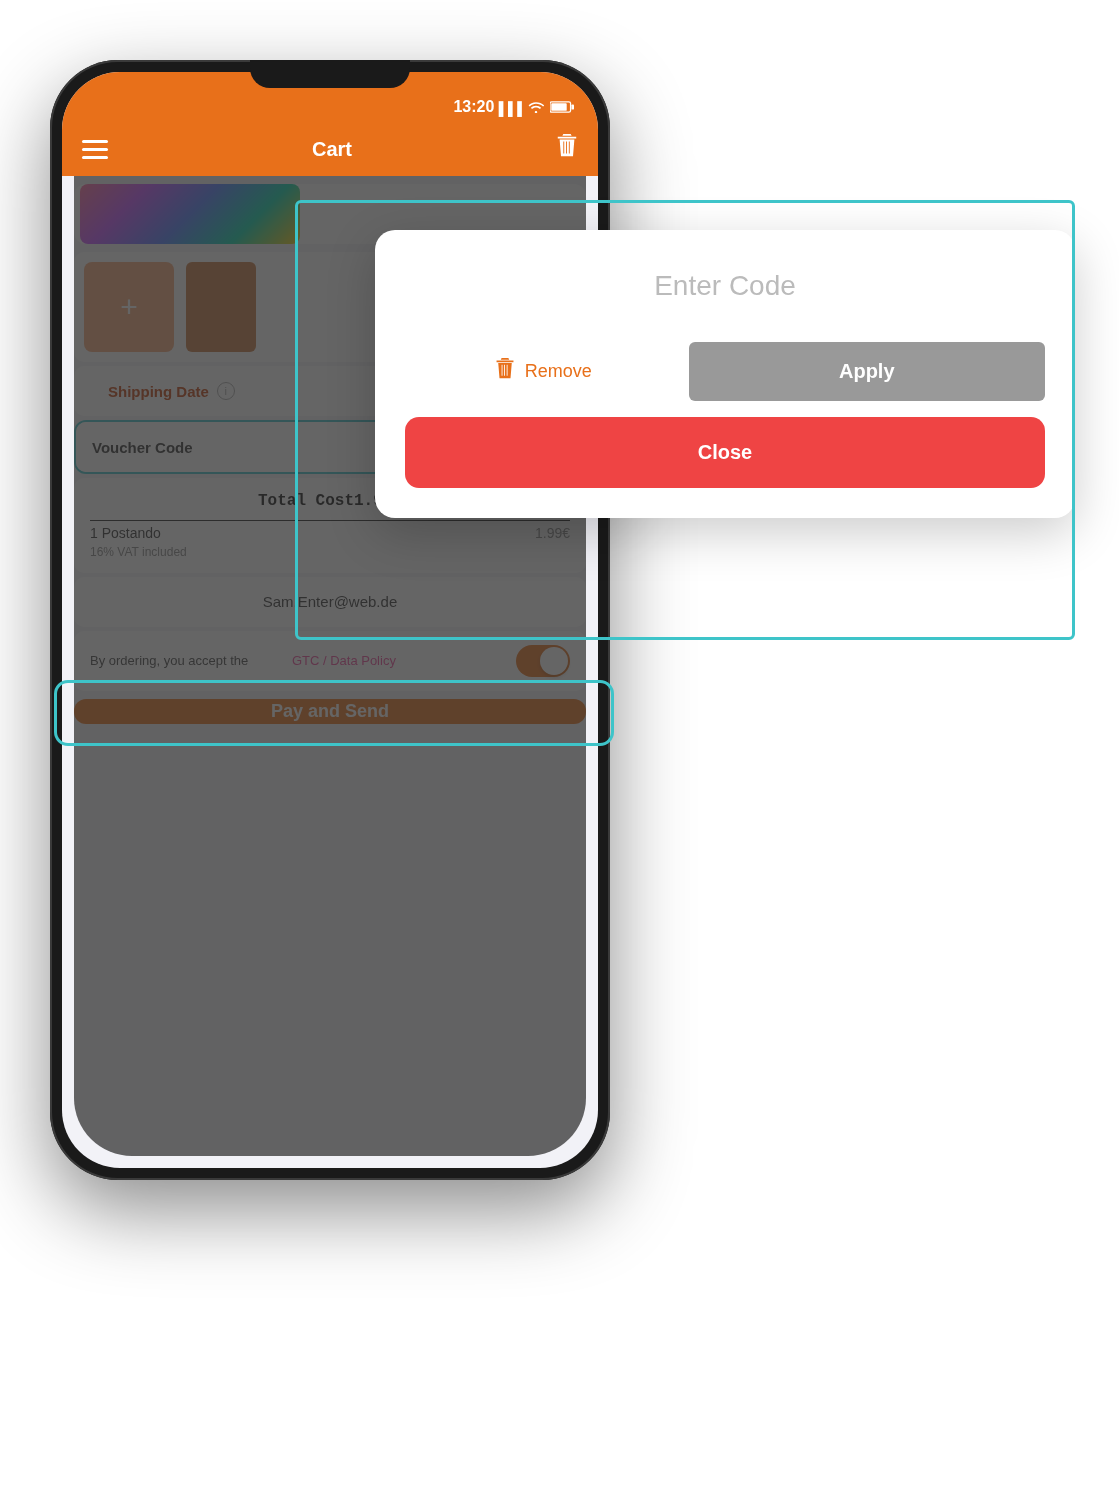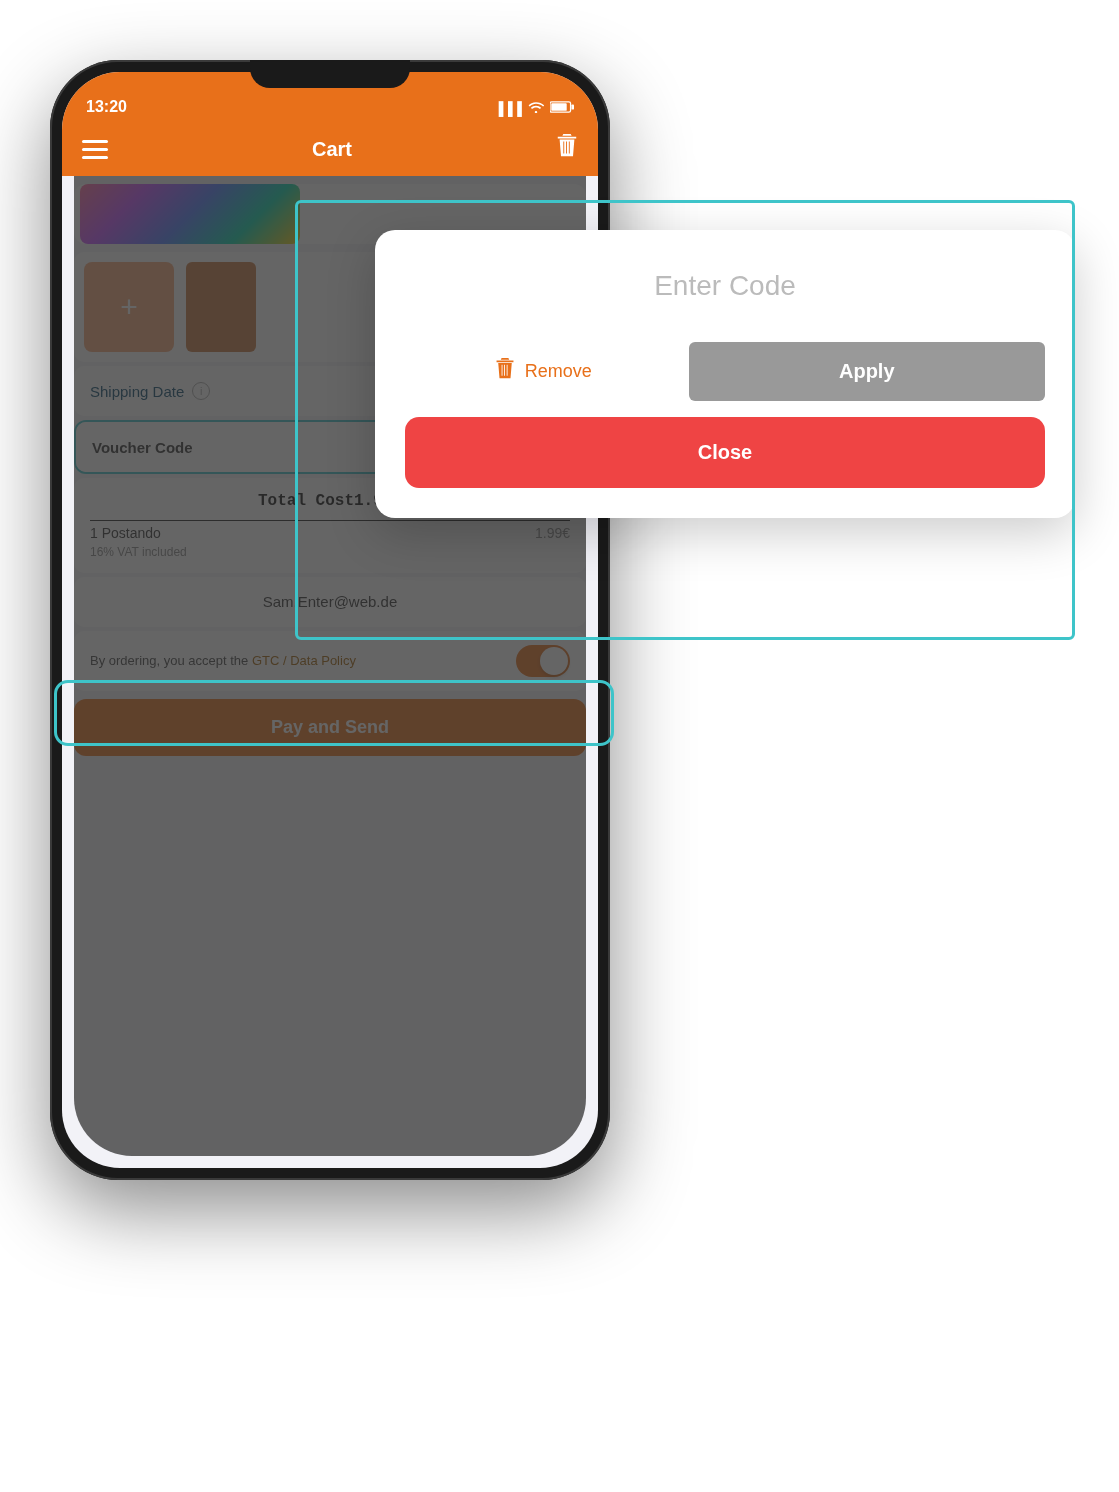--- a/index.html
+++ b/index.html
@@ -57,21 +57,21 @@
       z-index: 10;
     }
 
     
     .status-bar {
       position: relative;
       height: 50px;
       background: #E8701A;
       display: flex;
       align-items: flex-end;
-      justify-content: space-between;
+      justify-content: flex-end;
       padding: 0 24px 6px;
       z-index: 5;
     }
 
     .status-time {
       color: #fff;
       font-size: 16px;
       font-weight: 600;
     }
 
@@ -210,22 +210,23 @@
       margin: 4px 12px;
       padding: 16px;
       border-radius: 10px;
       display: flex;
       align-items: center;
       gap: 8px;
     }
 
     .shipping-label {
       font-size: 15px;
-      color: #0c4a6e;
-      font-weight: 400;
+      color: #c2410c;
+      font-weight: 700;
+      margin-left: 18px;
     }
 
     .info-icon {
       width: 18px;
       height: 18px;
       border: 1.5px solid #aaa;
       border-radius: 50%;
       display: flex;
       align-items: center;
       justify-content: center;
@@ -340,21 +341,22 @@
     }
 
     .terms-text {
       font-size: 13px;
       color: #444;
       flex: 1;
       line-height: 1.5;
     }
 
     .terms-link {
-      color: #a16207;
+      color: #ec4899;
+      margin-left: 40px;
     }
 
     .toggle-switch {
       width: 54px;
       height: 32px;
       background: #E8701A;
       border-radius: 16px;
       position: relative;
       flex-shrink: 0;
       margin-left: 12px;
@@ -368,21 +370,21 @@
       position: absolute;
       right: 2px;
       top: 2px;
       box-shadow: 0 2px 4px rgba(0,0,0,0.2);
     }
 
     
     .pay-button {
       background: #E8701A;
       margin: 8px 12px 20px;
-      padding: 18px;
+      padding: 2px;
       border-radius: 12px;
       text-align: center;
       color: #fff;
       font-size: 18px;
       font-weight: 600;
       cursor: pointer;
     }
 
     
     .modal-overlay {

